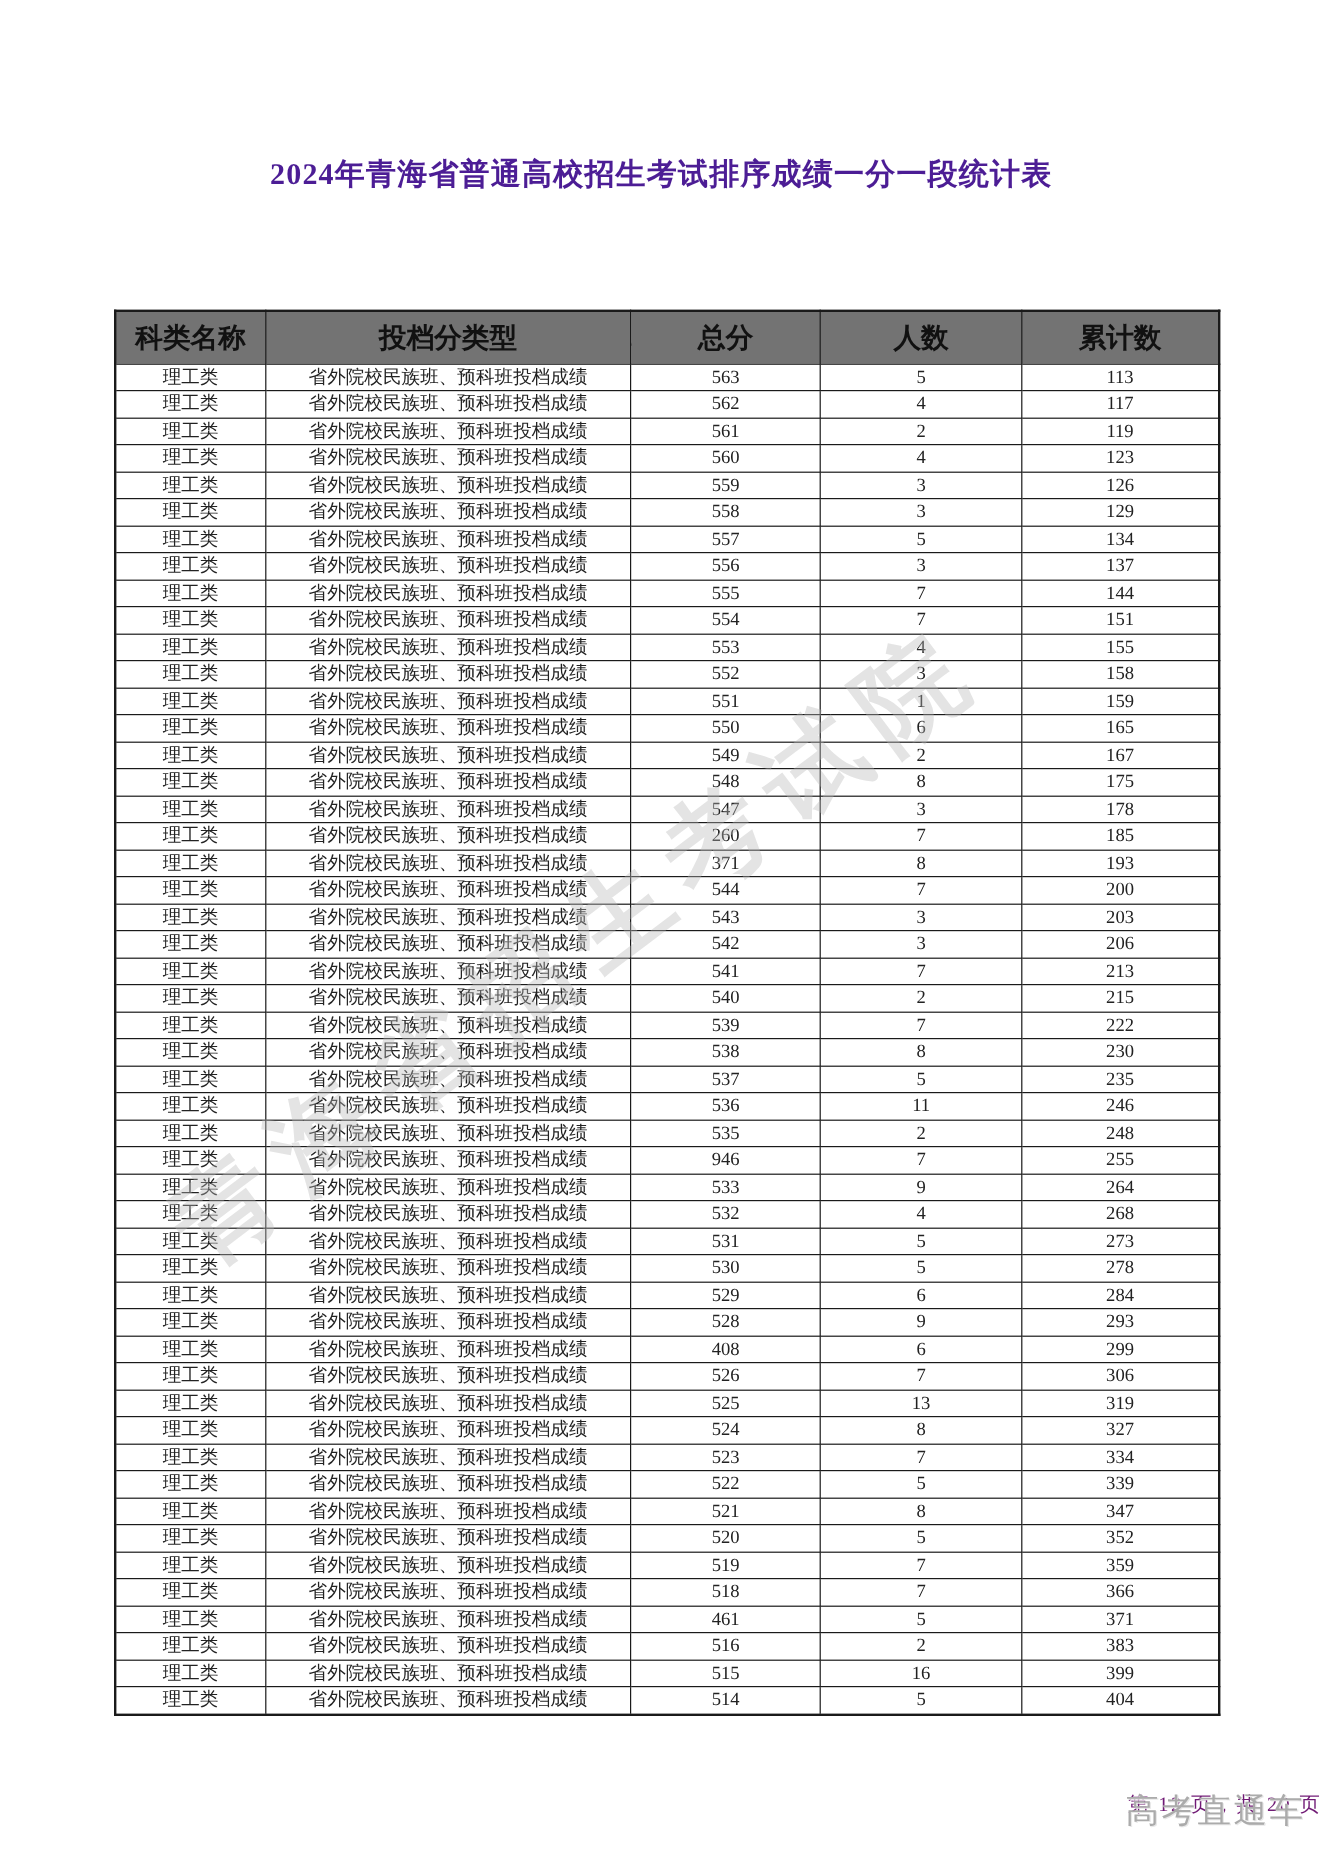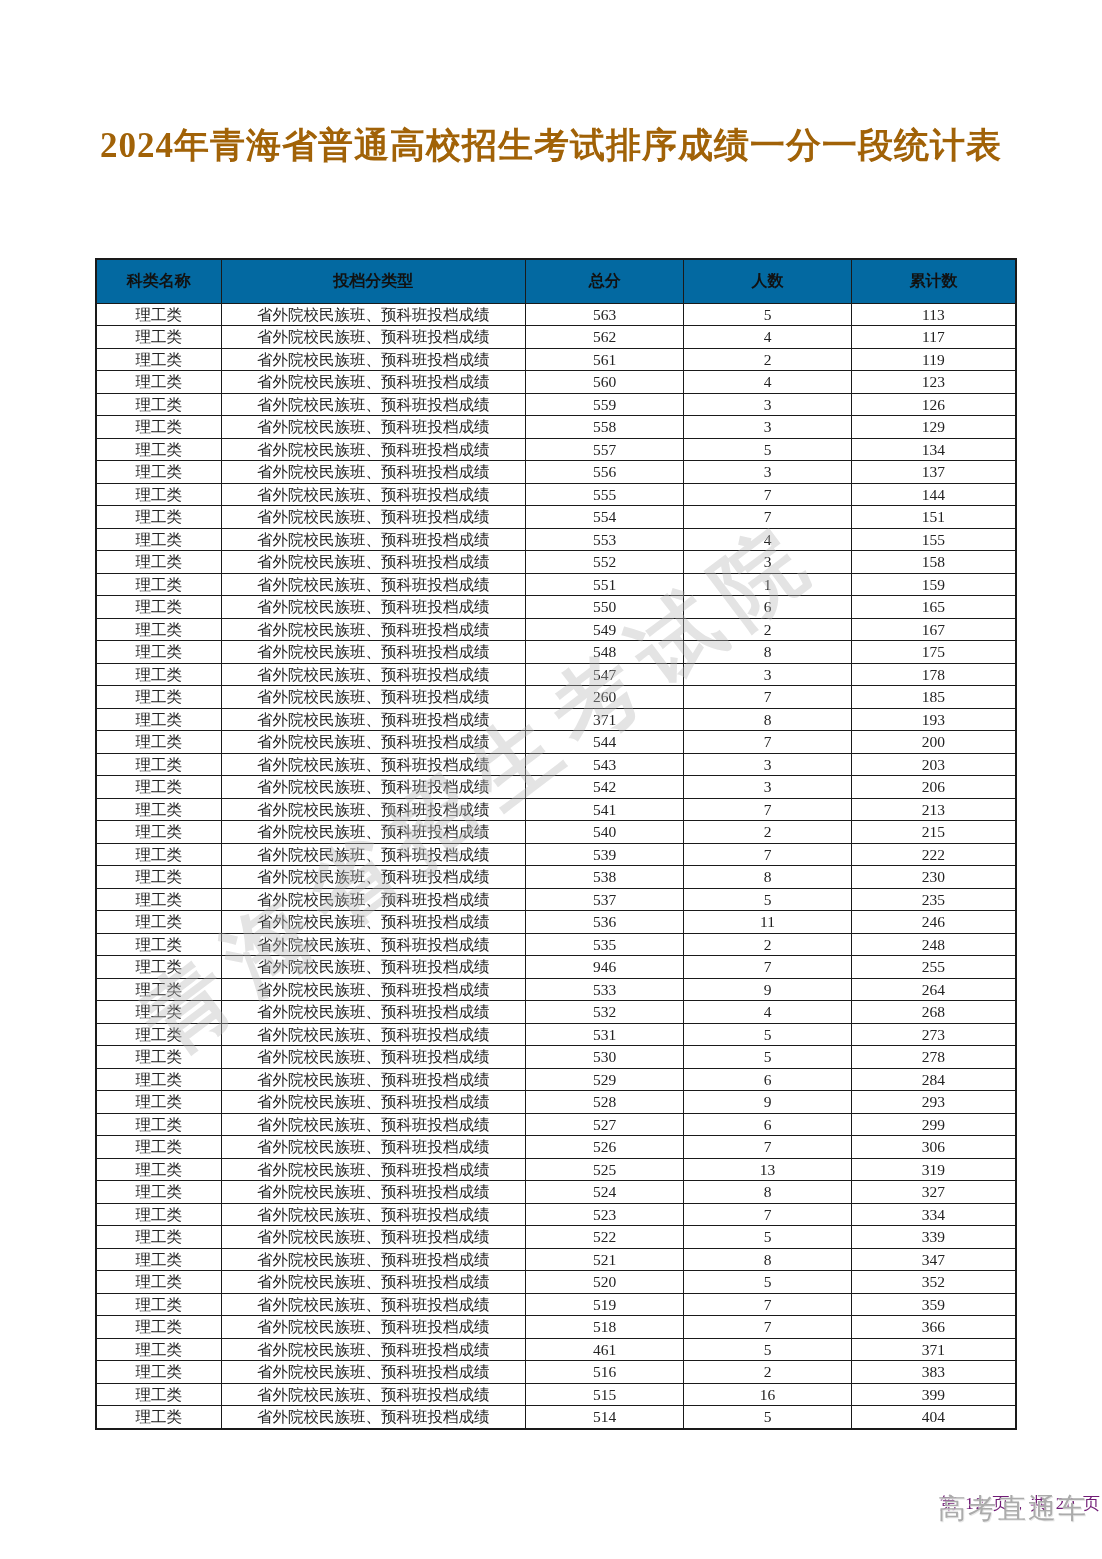--- a/index.html
+++ b/index.html
@@ -11,37 +11,37 @@
     background:#ffffff;
     font-family:"Liberation Serif","DejaVu Serif",serif;
     color:#1a1a1a;
     overflow:hidden;
   }
   .title-block {
     position:absolute; top:126px; left:0; width:100%;
     text-align:center;
   }
   .title-line {
-    font-size:35px; font-weight:bold; line-height:40px; color:#a16207;
+    font-size:25px; font-weight:bold; line-height:40px; color:#4c1d95;
     letter-spacing:1px;
   }
   .note-line {
     position:absolute; top:230px; left:0; width:100%;
     text-align:center; font-size:17px; color:#222;margin-top:40px;
   }
   .score-table {
     position:absolute; left:95px; top:258px; width:922px;
     border-collapse:collapse; table-layout:fixed;
     border:2.5px solid #1a1a1a;
   }
   .score-table th {
-    background:#0369a1;
+    background:#737373;
     border:1.5px solid #1a1a1a;
     height:44px;
-    font-size:16px; font-weight:bold; color:#111;
+    font-size:23px; font-weight:bold; color:#111;
     vertical-align:middle;
     font-family:"Liberation Sans","DejaVu Sans",sans-serif;
   }
   .score-table td {
     border:1.5px solid #1a1a1a;
     height:21.5px; line-height:21.5px;
     font-size:15.5px; color:#222;
     text-align:center; vertical-align:middle;
     white-space:nowrap; overflow:hidden;
     padding:0 2px;
@@ -347,21 +347,21 @@
         <tr>
           <td>理工类</td>
           <td>省外院校民族班、预科班投档成绩</td>
           <td>528</td>
           <td>9</td>
           <td>293</td>
         </tr>
         <tr>
           <td>理工类</td>
           <td>省外院校民族班、预科班投档成绩</td>
-          <td>527</td>
+          <td>408</td>
           <td>6</td>
           <td>299</td>
         </tr>
         <tr>
           <td>理工类</td>
           <td>省外院校民族班、预科班投档成绩</td>
           <td>526</td>
           <td>7</td>
           <td>306</td>
         </tr>

